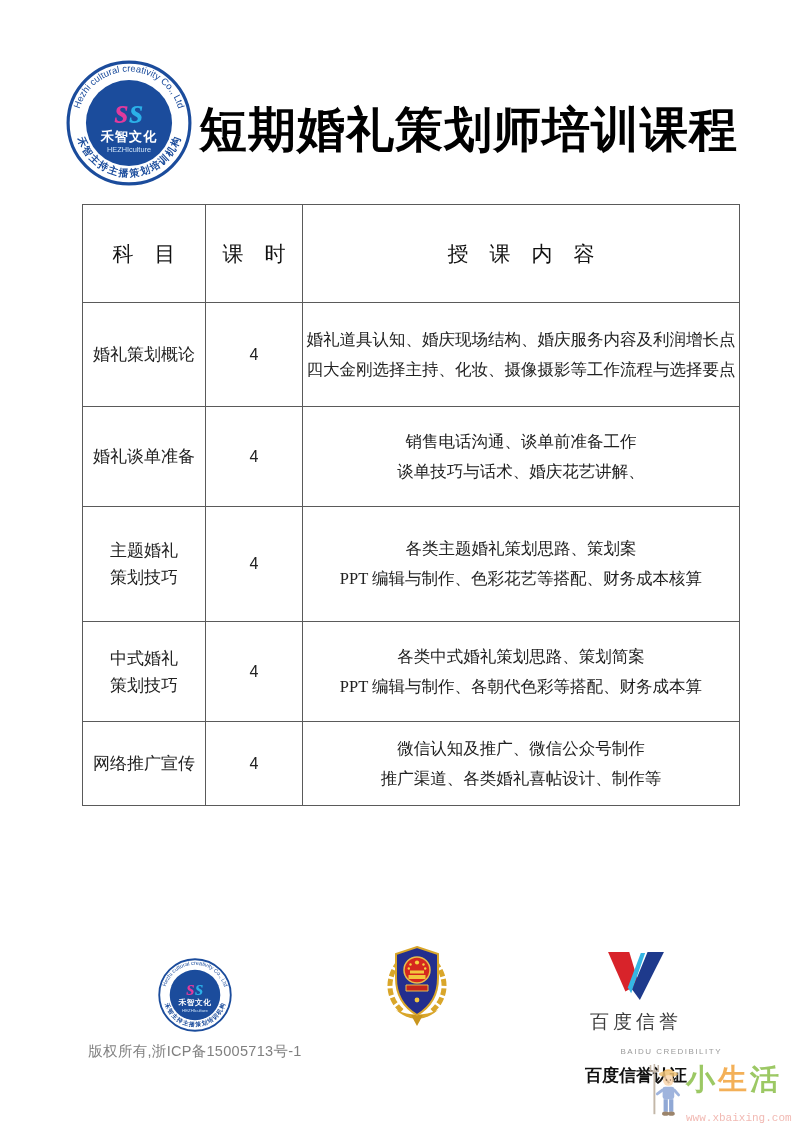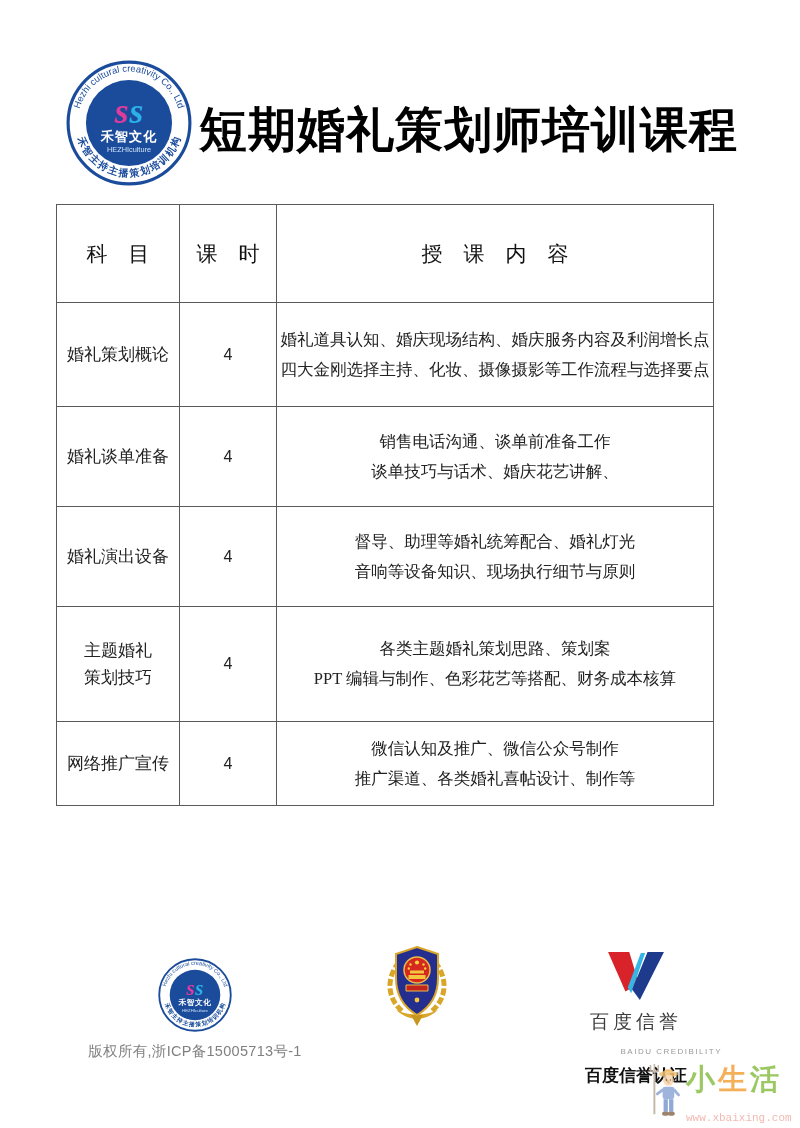--- a/index.html
+++ b/index.html
@@ -7,21 +7,21 @@
         font-family:"Liberation Serif","DejaVu Serif",serif;color:#1c1c1c;}
 
   
   .header{position:absolute;left:0;top:0;width:800px;height:200px;}
   .hezhi-logo{position:absolute;}
   .logo-top{left:66px;top:60px;width:126px;height:126px;}
   .page-title{position:absolute;left:183px;top:82px;width:560px;margin:16px;
               font-size:48px;font-weight:bold;letter-spacing:1px;color:#000;white-space:nowrap;}
 
   
-  table.course{position:absolute;left:56px;top:204px;width:657px;border-collapse:collapse;
+  table.course{position:absolute;left:82px;top:204px;width:657px;border-collapse:collapse;
                table-layout:fixed;}
   table.course th,table.course td{border:1px solid #5a5a5a;text-align:center;vertical-align:middle;
                padding:0 3px;overflow:hidden;}
   table.course th{height:97px;font-size:21px;font-weight:normal;color:#111;white-space:nowrap;}
   td.c-subject{font-size:17px;line-height:27px;color:#222;}
   td.c-hours{font-size:16px;font-family:"Liberation Sans","DejaVu Sans",sans-serif;color:#222;}
   td.c-content{font-size:16.5px;line-height:30px;color:#222;white-space:nowrap;}
 
   
   .f-left{position:absolute;left:80px;top:958px;width:230px;text-align:center;}
@@ -109,39 +109,40 @@
         <tr style="height: 100px;">
           <td class="c-subject">
             <div>婚礼谈单准备</div>
           </td>
           <td class="c-hours">4</td>
           <td class="c-content">
             <div>销售电话沟通、谈单前准备工作</div>
             <div>谈单技巧与话术、婚庆花艺讲解、</div>
           </td>
         </tr>
-        <tr style="height: 100px;">
-          <td class="c-subject">
-            <div>婚礼演出设备</div>
-          </td>
-          <td class="c-hours">4</td>
-          <td class="c-content">
-            <div>督导、助理等婚礼统筹配合、婚礼灯光</div>
-            <div>音响等设备知识、现场执行细节与原则</div>
-          </td>
-        </tr>
         <tr style="height: 115px;">
           <td class="c-subject">
             <div>主题婚礼</div>
             <div>策划技巧</div>
           </td>
           <td class="c-hours">4</td>
           <td class="c-content">
             <div>各类主题婚礼策划思路、策划案</div>
             <div>PPT 编辑与制作、色彩花艺等搭配、财务成本核算</div>
+          </td>
+        </tr>
+        <tr style="height: 100px;">
+          <td class="c-subject">
+            <div>中式婚礼</div>
+            <div>策划技巧</div>
+          </td>
+          <td class="c-hours">4</td>
+          <td class="c-content">
+            <div>各类中式婚礼策划思路、策划简案</div>
+            <div>PPT 编辑与制作、各朝代色彩等搭配、财务成本算</div>
           </td>
         </tr>
         <tr style="height: 84px;">
           <td class="c-subject">
             <div>网络推广宣传</div>
           </td>
           <td class="c-hours">4</td>
           <td class="c-content">
             <div>微信认知及推广、微信公众号制作</div>
             <div>推广渠道、各类婚礼喜帖设计、制作等</div>

